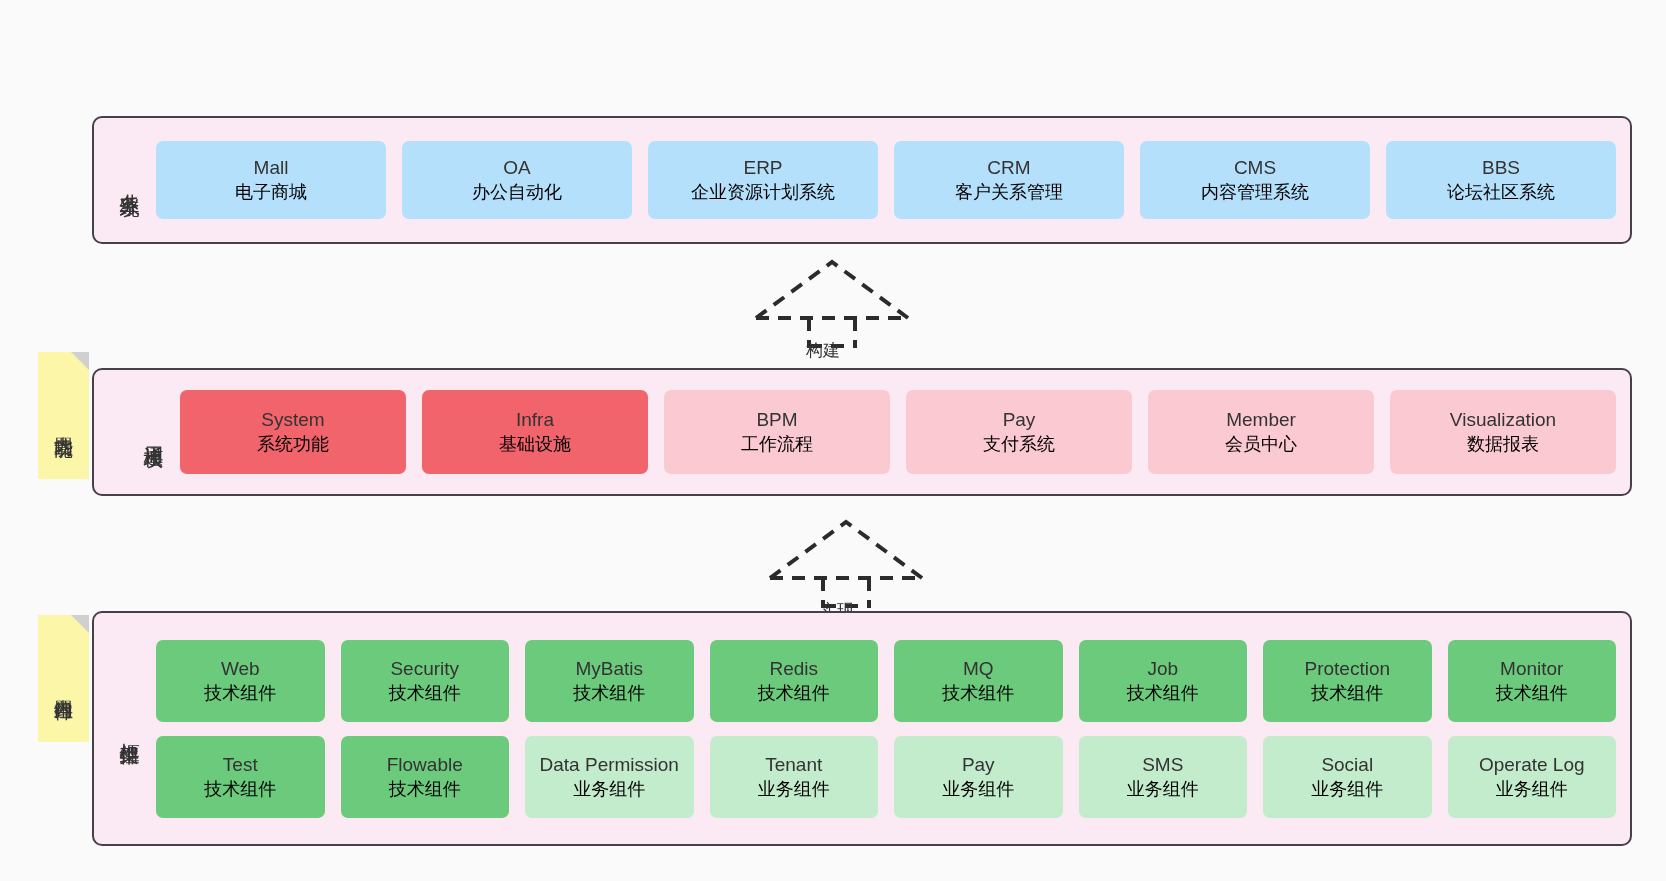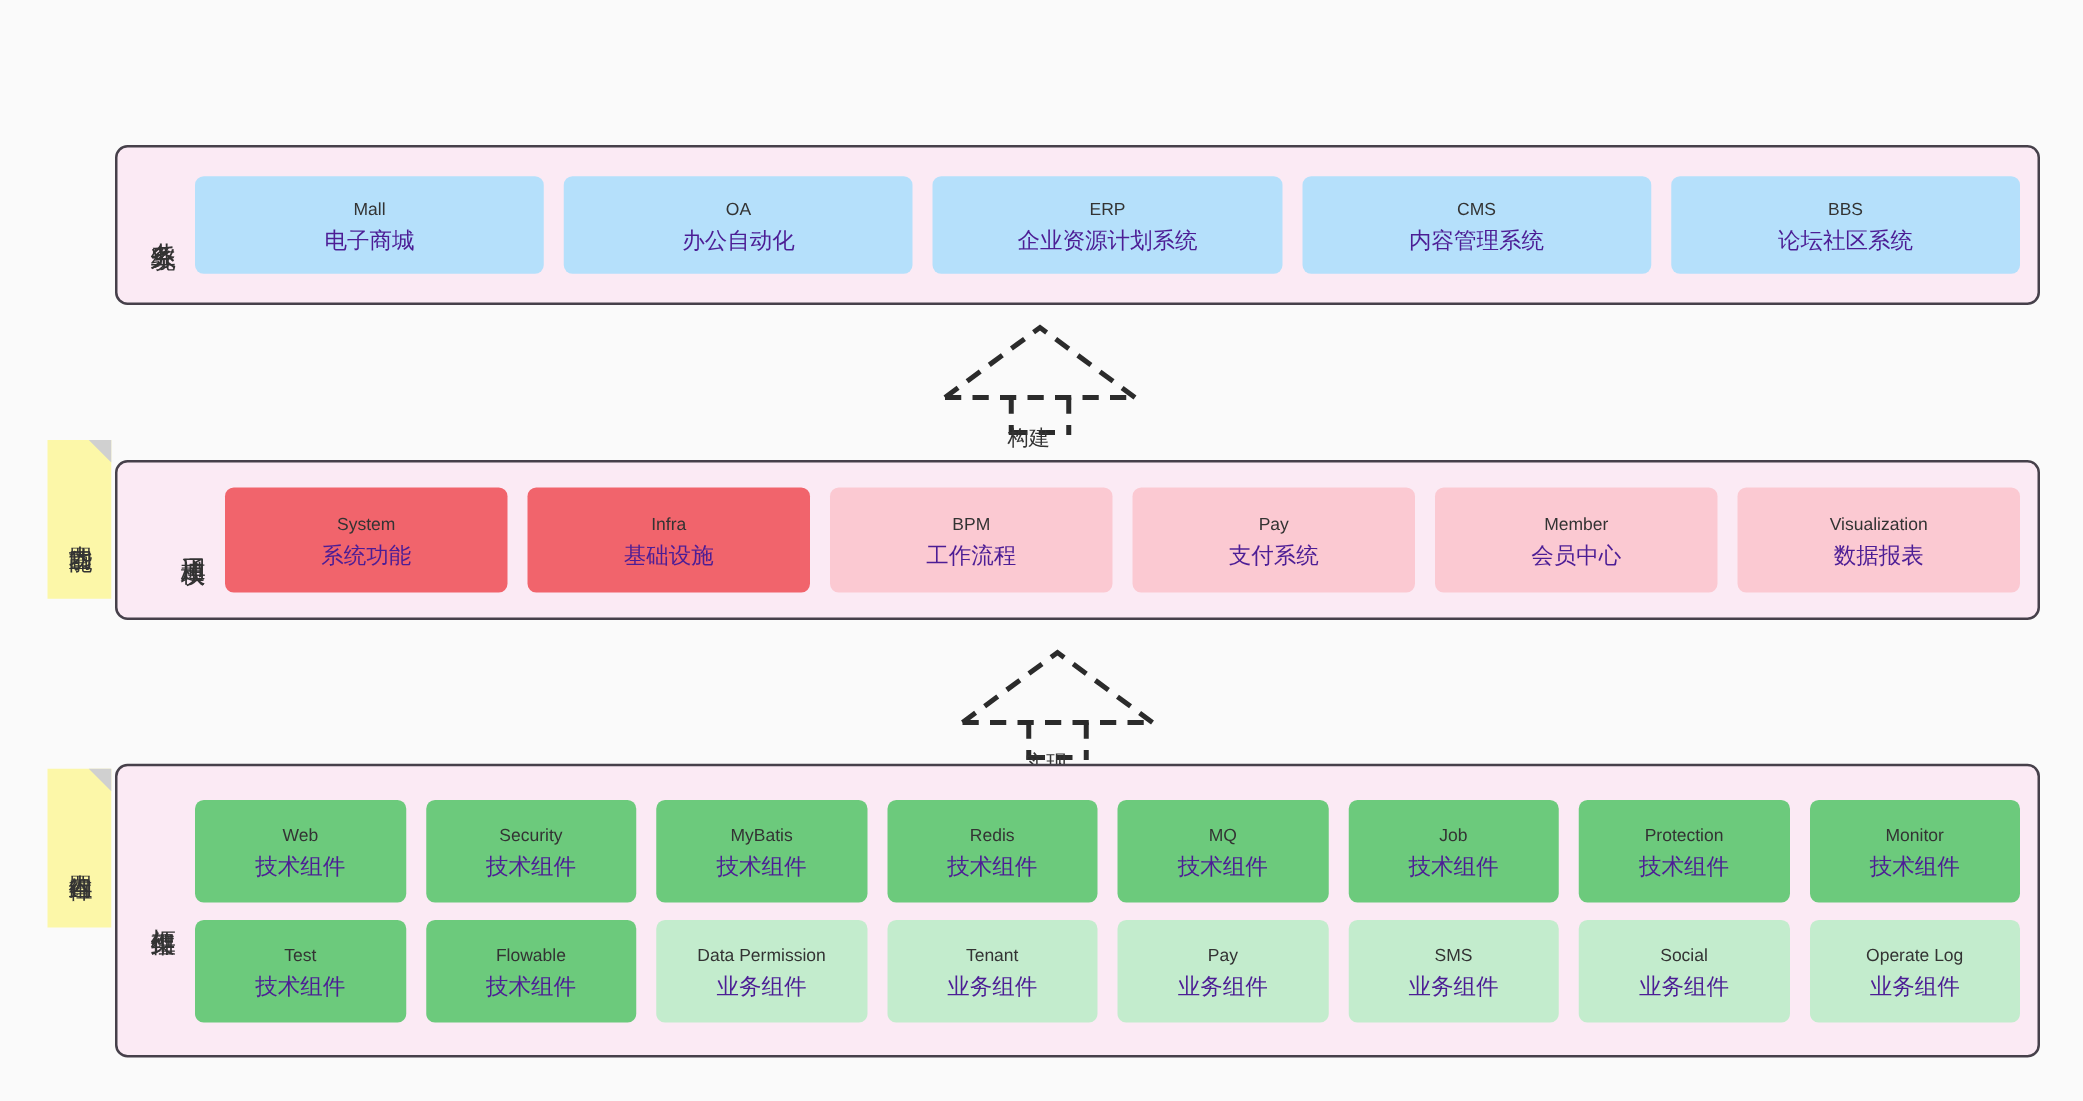--- a/index.html
+++ b/index.html
@@ -78,28 +78,28 @@
     justify-content: center;
     text-align: center;
     box-sizing: border-box;
     padding: 4px 6px;
   }
   .layer-1 .box { height: 78px; }
   .layer-2 .box { height: 84px; }
   .layer-3 .box { height: 82px; }
 
   .box .t-main {
-    font-size: 14px;
+    font-size: 19px;
     line-height: 25px;
     color: #333333;
   }
   .box .t-sub {
     font-size: 18px;
     line-height: 25px;
-    color: #4c1d95;
+    color: #000000;
   }
 
   
   .c-blue        { background: #b5e0fb; }
   .c-red         { background: #f1646c; }
   .c-pink        { background: #fbc9d2; }
   .c-green-dark  { background: #6cca7c; }
   .c-green-light { background: #c3eccd; }
 
   
@@ -170,20 +170,24 @@
       <div class="box c-blue">
         <span class="t-main">OA</span>
         <span class="t-sub">办公自动化</span>
       </div>
 
       <div class="box c-blue">
         <span class="t-main">ERP</span>
         <span class="t-sub">企业资源计划系统</span>
       </div>
 
+      <div class="box c-blue">
+        <span class="t-main">CRM</span>
+        <span class="t-sub">客户关系管理</span>
+      </div>
 
       <div class="box c-blue">
         <span class="t-main">CMS</span>
         <span class="t-sub">内容管理系统</span>
       </div>
 
       <div class="box c-blue">
         <span class="t-main">BBS</span>
         <span class="t-sub">论坛社区系统</span>
       </div>

